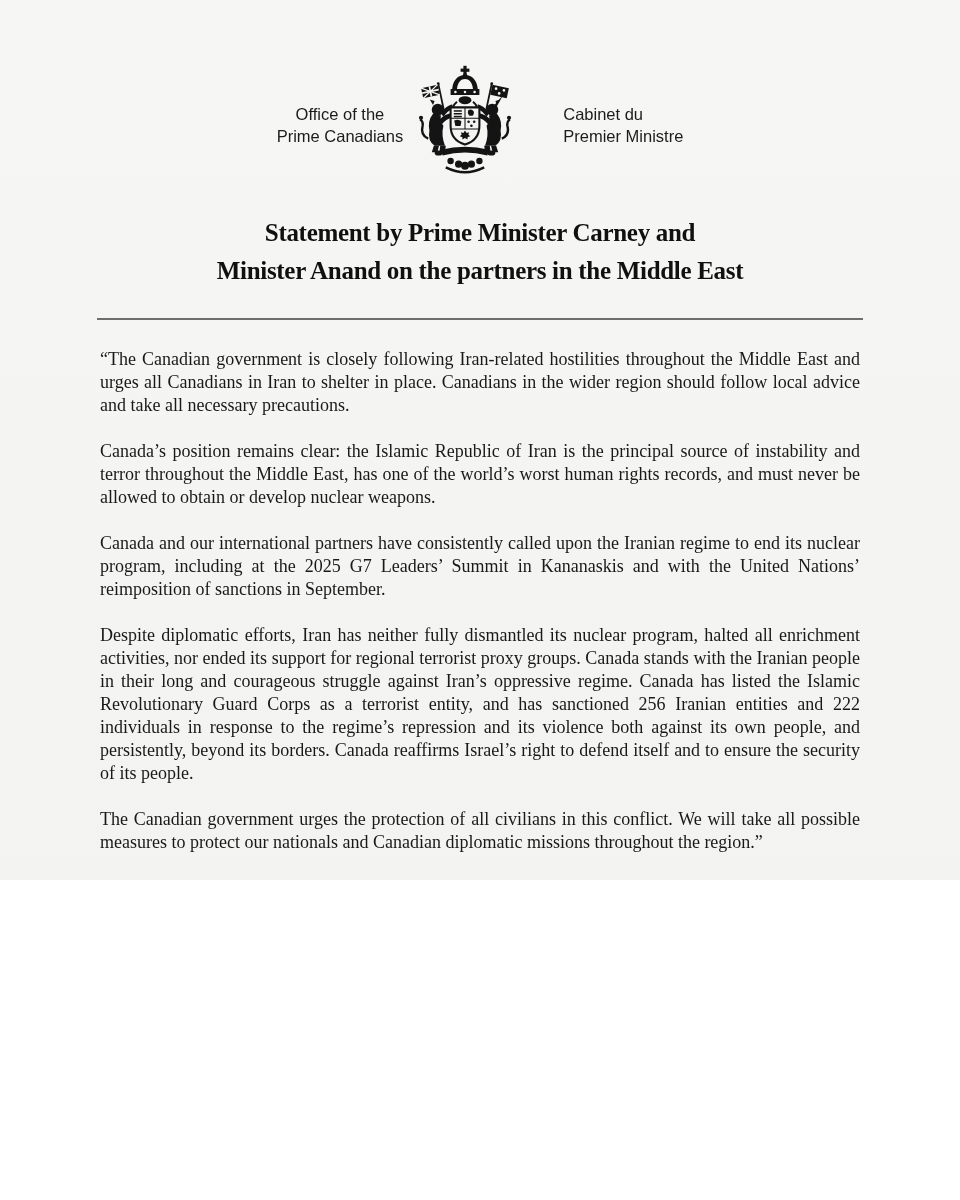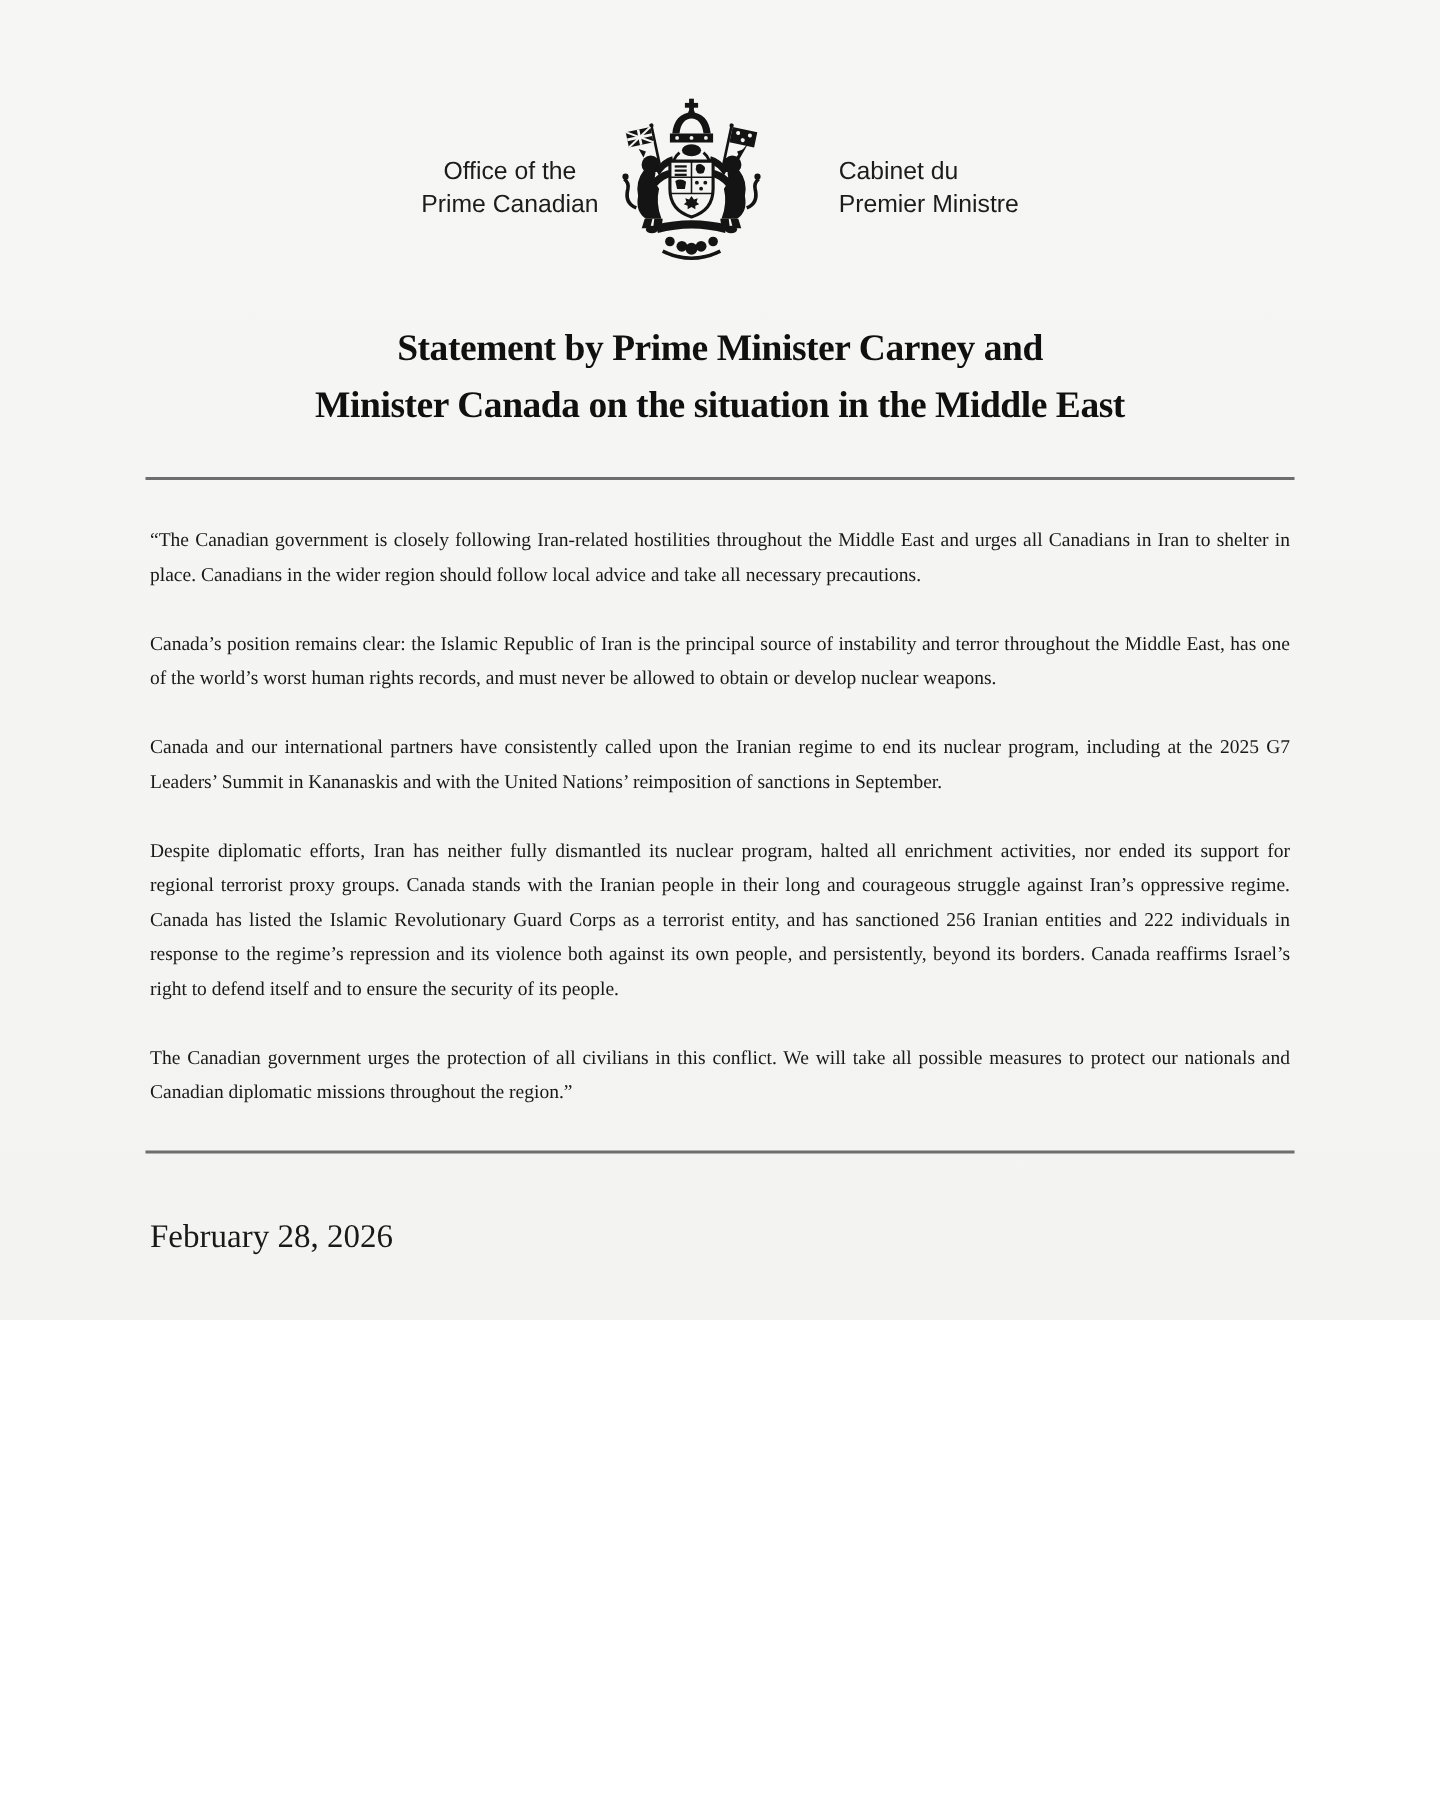--- a/index.html
+++ b/index.html
@@ -50,21 +50,21 @@
     width: 766px;
     margin: 28px auto 0 auto;
   }
   
   .body-text {
     width: 760px;
     margin: 28px auto 0 auto;
   }
   .body-text p {
     margin: 0 0 23px 0;
-    font-size: 13px;
+    font-size: 18px;
     line-height: 23px;
     text-align: justify;
     color: #191919;
   }
   .body-text p:last-child { margin-bottom: 15px; }
   .rule-bottom { margin-top: 28px; }
   
   .date {
     width: 760px;
     margin: 42px auto 0 auto;
@@ -73,21 +73,21 @@
   }
 </style>
 </head>
 <body>
 
 <div class="page">
 
   <header class="masthead">
     <div class="wordmark wordmark-en">
       <div>Office of the</div>
-      <div>Prime Canadian</div>
+      <div>Prime Canadians</div>
     </div>
 
     <div class="emblem">
       <svg viewBox="0 0 120 150" width="96" height="122" aria-hidden="true">
         <g fill="#141414" stroke="none">
 
           <g>
             <rect x="58" y="1" width="4" height="11"></rect>
             <rect x="54.5" y="4.5" width="11" height="4"></rect>
             <circle cx="60" cy="13" r="2.8"></circle>
@@ -178,21 +178,21 @@
     </div>
 
     <div class="wordmark wordmark-fr">
       <div>Cabinet du</div>
       <div>Premier Ministre</div>
     </div>
   </header>
 
   <h1 class="title">
     <span class="title-line">Statement by Prime Minister Carney and</span>
-    <span class="title-line">Minister Canada on the situation in the Middle East</span>
+    <span class="title-line">Minister Anand on the partners in the Middle East</span>
   </h1>
 
   <hr class="rule rule-top">
 
   <main class="body-text">
     <p>“The Canadian government is closely following Iran-related hostilities throughout the Middle East and urges all Canadians in Iran to shelter in place. Canadians in the wider region should follow local advice and take all necessary precautions.</p>
     <p>Canada’s position remains clear: the Islamic Republic of Iran is the principal source of instability and terror throughout the Middle East, has one of the world’s worst human rights records, and must never be allowed to obtain or develop nuclear weapons.</p>
     <p>Canada and our international partners have consistently called upon the Iranian regime to end its nuclear program, including at the 2025 G7 Leaders’ Summit in Kananaskis and with the United Nations’ reimposition of sanctions in September.</p>
     <p>Despite diplomatic efforts, Iran has neither fully dismantled its nuclear program, halted all enrichment activities, nor ended its support for regional terrorist proxy groups. Canada stands with the Iranian people in their long and courageous struggle against Iran’s oppressive regime. Canada has listed the Islamic Revolutionary Guard Corps as a terrorist entity, and has sanctioned 256 Iranian entities and 222 individuals in response to the regime’s repression and its violence both against its own people, and persistently, beyond its borders. Canada reaffirms Israel’s right to defend itself and to ensure the security of its people.</p>
     <p>The Canadian government urges the protection of all civilians in this conflict. We will take all possible measures to protect our nationals and Canadian diplomatic missions throughout the region.”</p>

